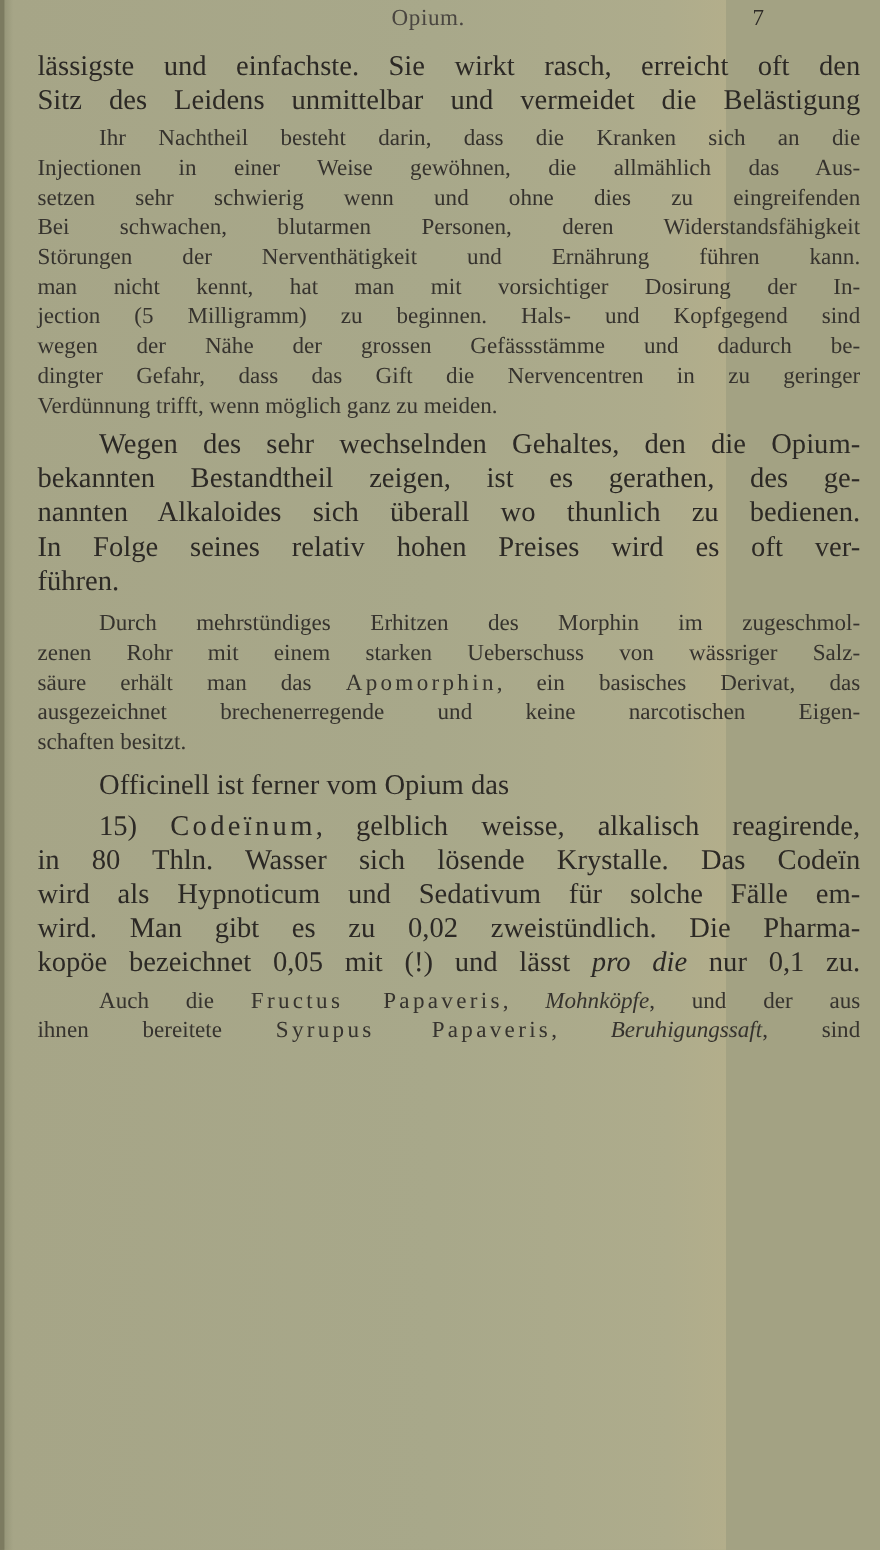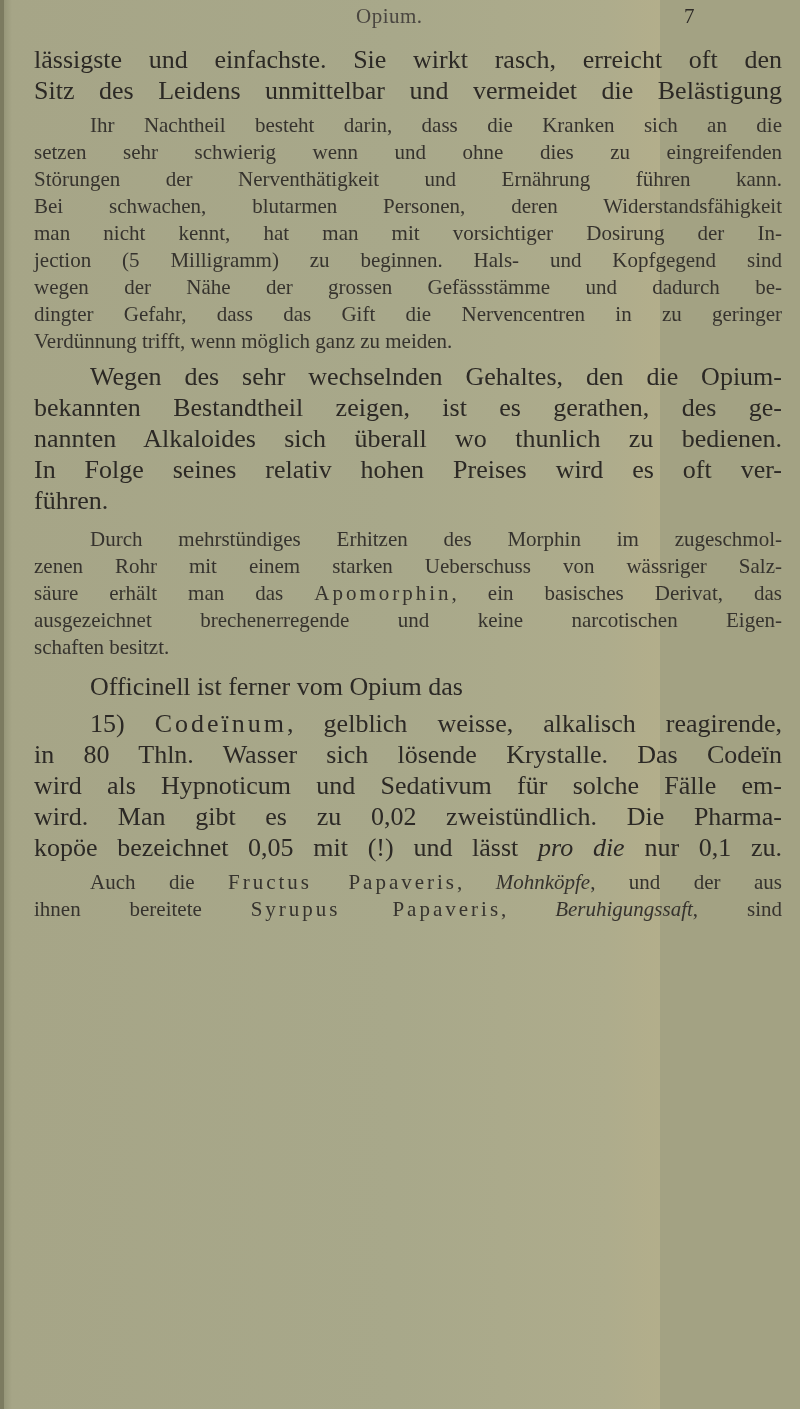--- a/index.html
+++ b/index.html
@@ -60,23 +60,24 @@
 
     <div class="large">
       <span class="line">lässigste und einfachste. Sie wirkt rasch, erreicht oft den</span>
       <span class="line">Sitz des Leidens unmittelbar und vermeidet die Belästigung</span>
     </div>
 
     <div class="gap-s"></div>
 
     <div class="small">
       <span class="line indent">Ihr Nachtheil besteht darin, dass die Kranken sich an die</span>
+      <span class="line">Injectionen in einer Weise gewöhnen, die allmählich das Aus-</span>
       <span class="line">setzen sehr schwierig wenn und ohne dies zu eingreifenden</span>
+      <span class="line">Bei schwachen, blutarmen Personen, deren Widerstandsfähigkeit</span>
       <span class="line">Störungen der Nerventhätigkeit und Ernährung führen kann.</span>
-      <span class="line">Bei schwachen, blutarmen Personen, deren Widerstandsfähigkeit</span>
       <span class="line">man nicht kennt, hat man mit vorsichtiger Dosirung der In-</span>
       <span class="line">jection (5 Milligramm) zu beginnen. Hals- und Kopfgegend sind</span>
       <span class="line">wegen der Nähe der grossen Gefässstämme und dadurch be-</span>
       <span class="line">dingter Gefahr, dass das Gift die Nervencentren in zu geringer</span>
       <span class="line last">Verdünnung trifft, wenn möglich ganz zu meiden.</span>
     </div>
 
     <div class="gap-s"></div>
 
     <div class="large">

